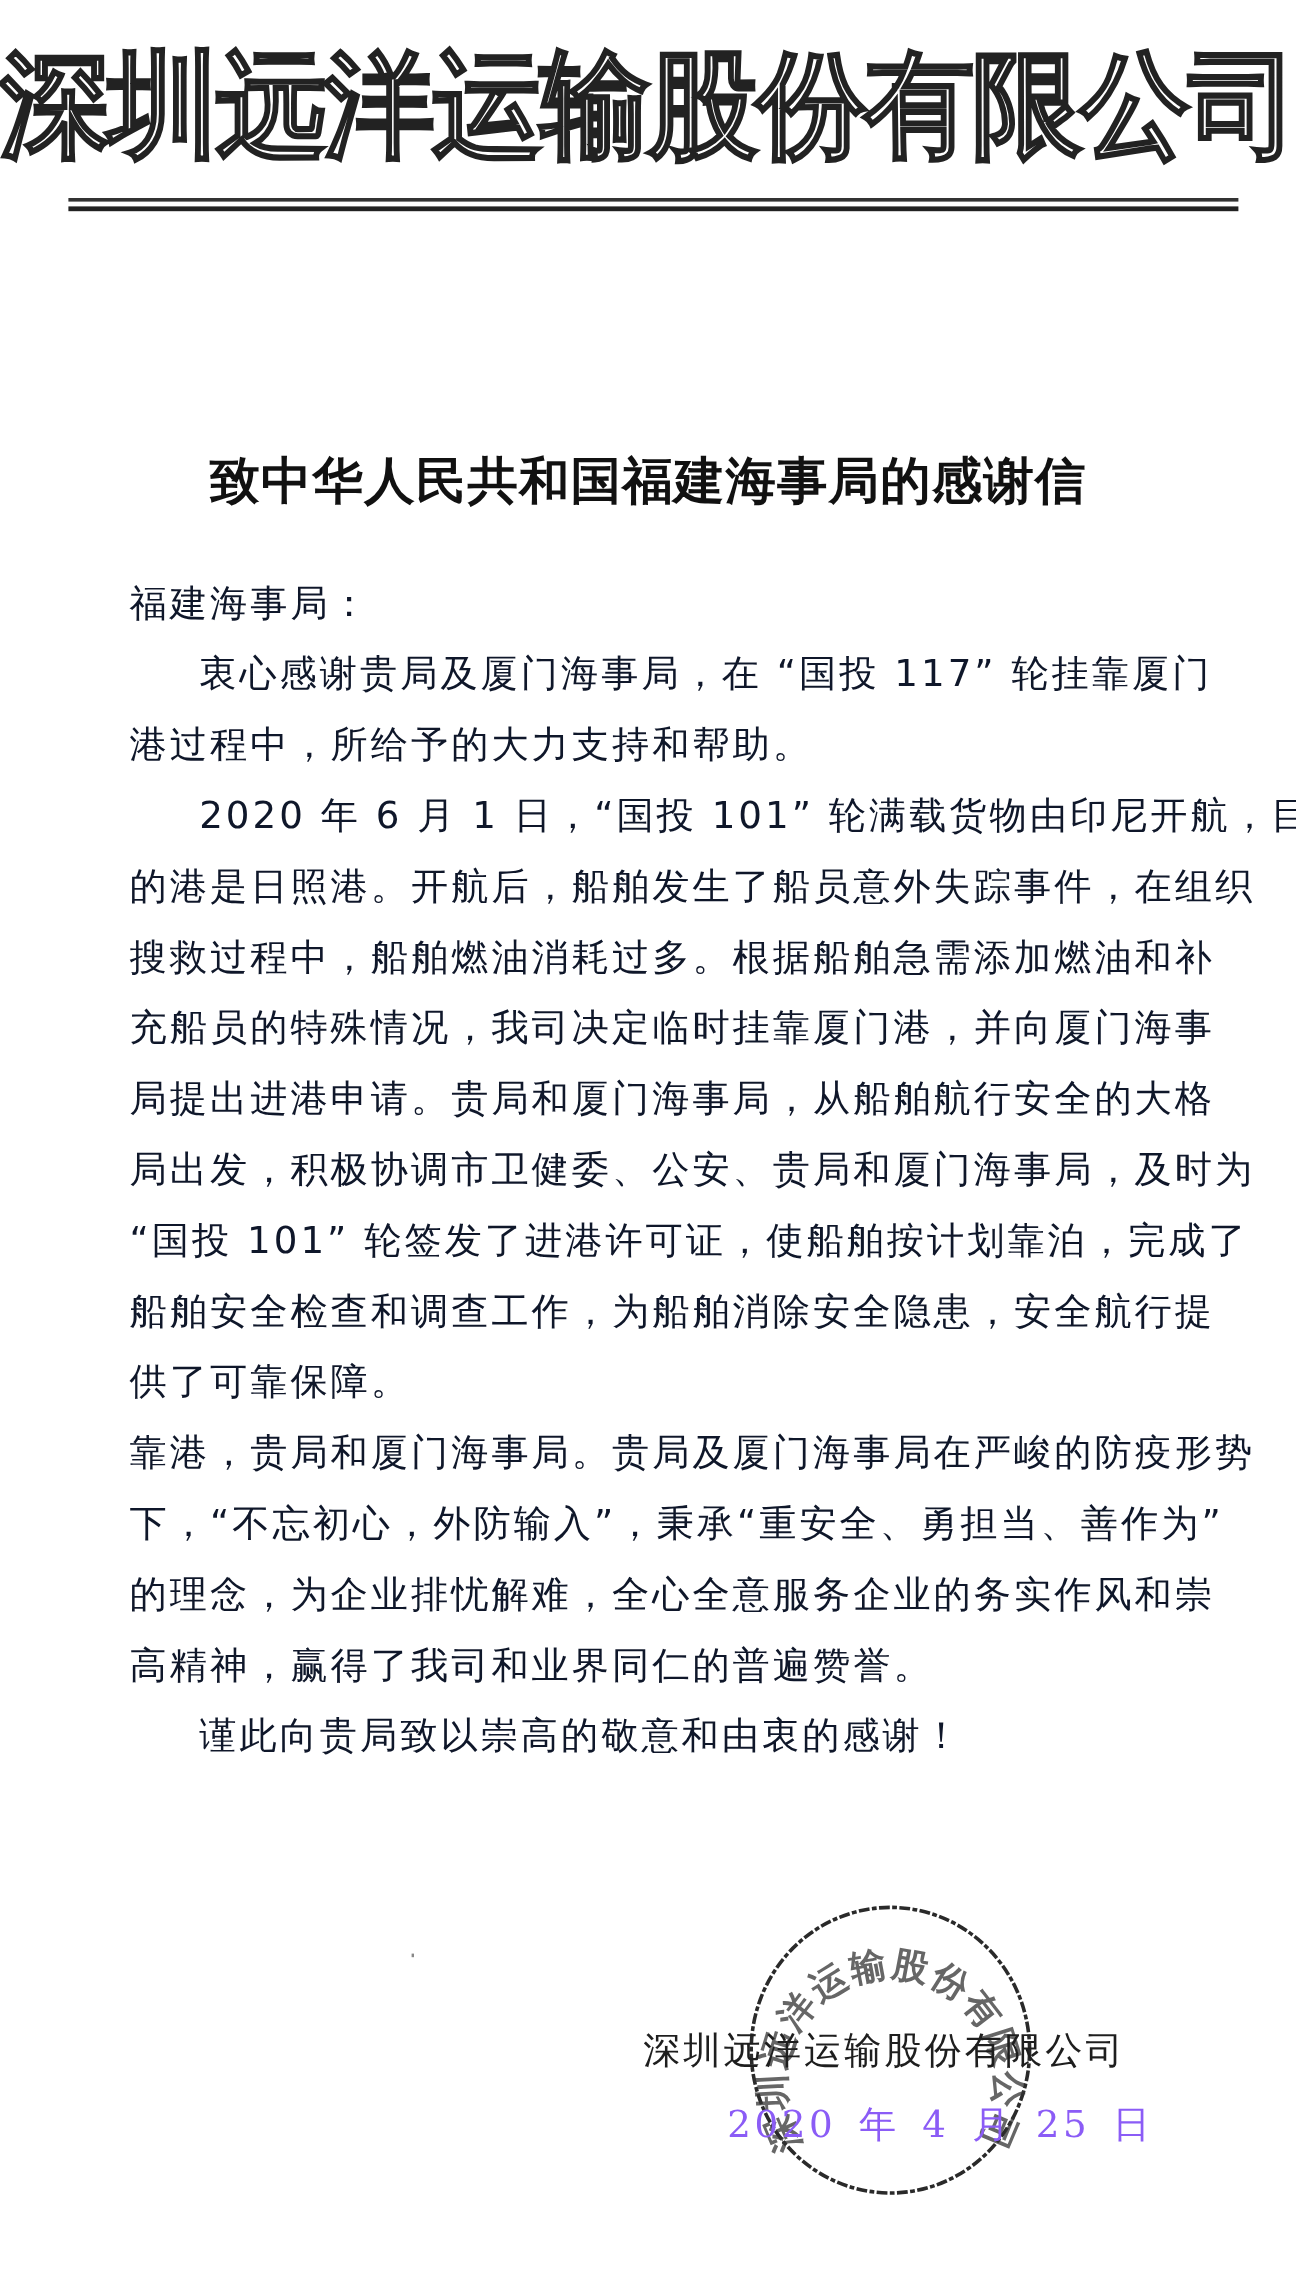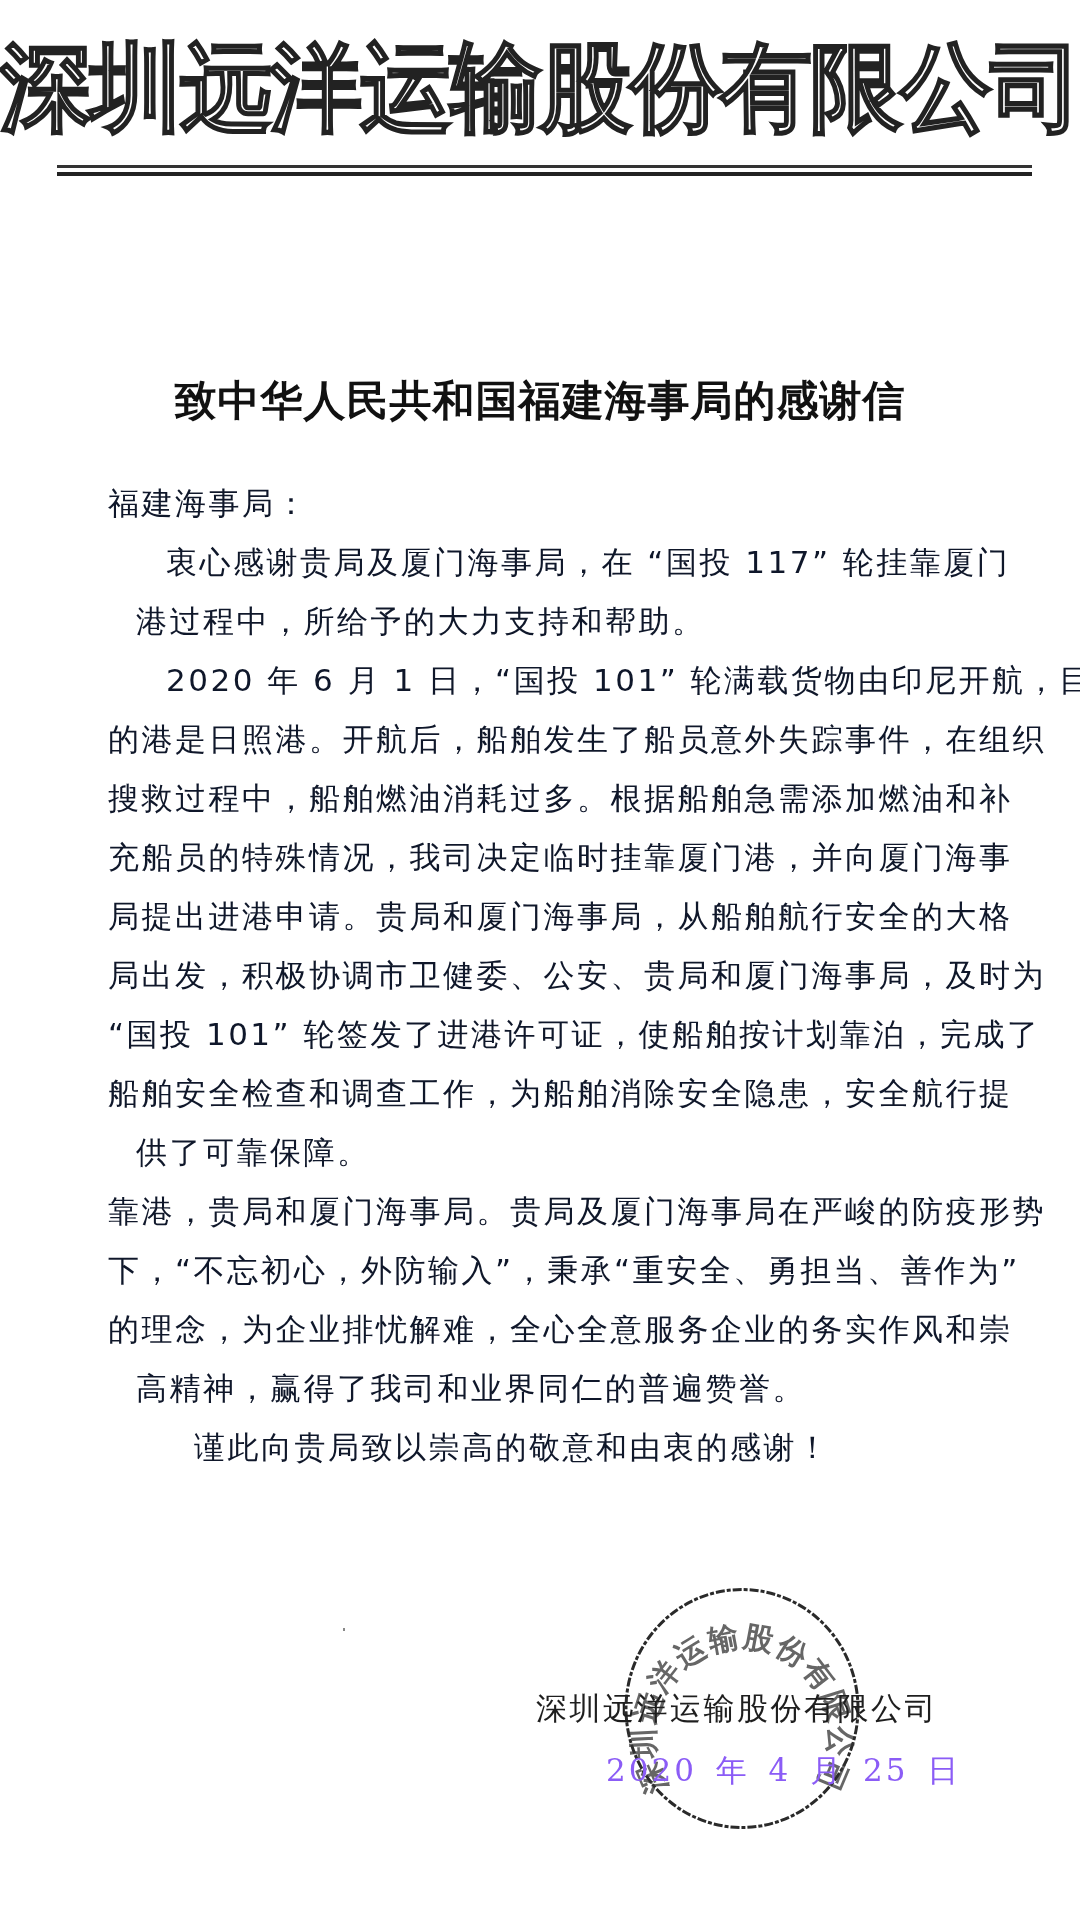--- a/index.html
+++ b/index.html
@@ -11,21 +11,21 @@
     -webkit-text-stroke: 2px #222222; transform: scaleY(1.05); }
   .rule { position: absolute; left: 57px; width: 975px; top: 165px; height: 14px; }
   .rule .l1 { position: absolute; left: 0; right: 0; top: 0; height: 3px; background: #333; }
   .rule .l2 { position: absolute; left: 0; right: 0; top: 7px; height: 4px; background: #222; }
   .title { position: absolute; left: 0; width: 1080px; top: 325px; text-align: center;
     font-family: "DejaVu Sans", "Liberation Sans", sans-serif; font-weight: bold; font-size: 42px;
     letter-spacing: 1px; color: #111; margin-top: 48px; }
   .body { position: absolute; left: 108px; width: 880px; top: 474px; font-size: 31px; line-height: 59px;
     font-family: "DejaVu Sans", "Liberation Sans", sans-serif; color: #0f172a; letter-spacing: 2.5px; }
   .line { white-space: nowrap; display: block; text-align: justify; text-align-last: justify; height: 59px; }
-  .line.last { text-align-last: left; margin-left: 28px; }
+  .line.last { text-align-last: left; }
   .line.indent { padding-left: 58px; }
   .salutation { display: block; height: 59px; }
   .signature { position: absolute; left: 536px; top: 1688px; font-size: 31px; letter-spacing: 2.5px;
     font-family: "DejaVu Sans", "Liberation Sans", sans-serif; color: #1e1e1e; z-index: 2; }
   .date { position: absolute; left: 606px; top: 1750px; font-size: 31px; letter-spacing: 3px;
     font-family: "DejaVu Serif", "Liberation Serif", serif; color: #8b5cf6; z-index: 2; word-spacing: 6px; }
   .stamp { position: absolute; left: 623px; top: 1587px; width: 238px; height: 243px; z-index: 1; }
   .speck { position: absolute; left: 343px; top: 1628px; width: 2px; height: 3px; background: #888; }
 </style>
 </head>

